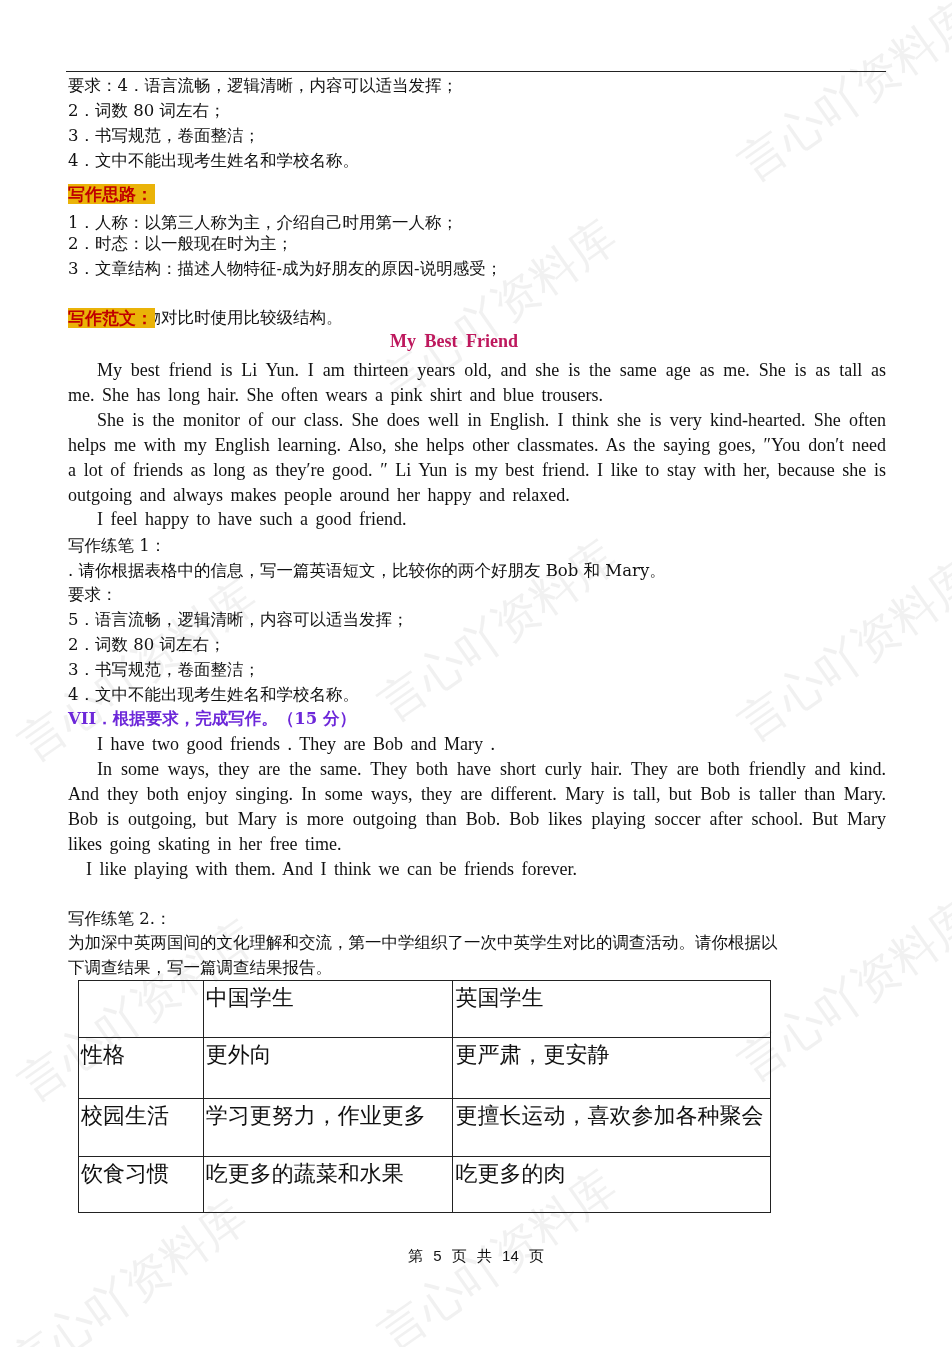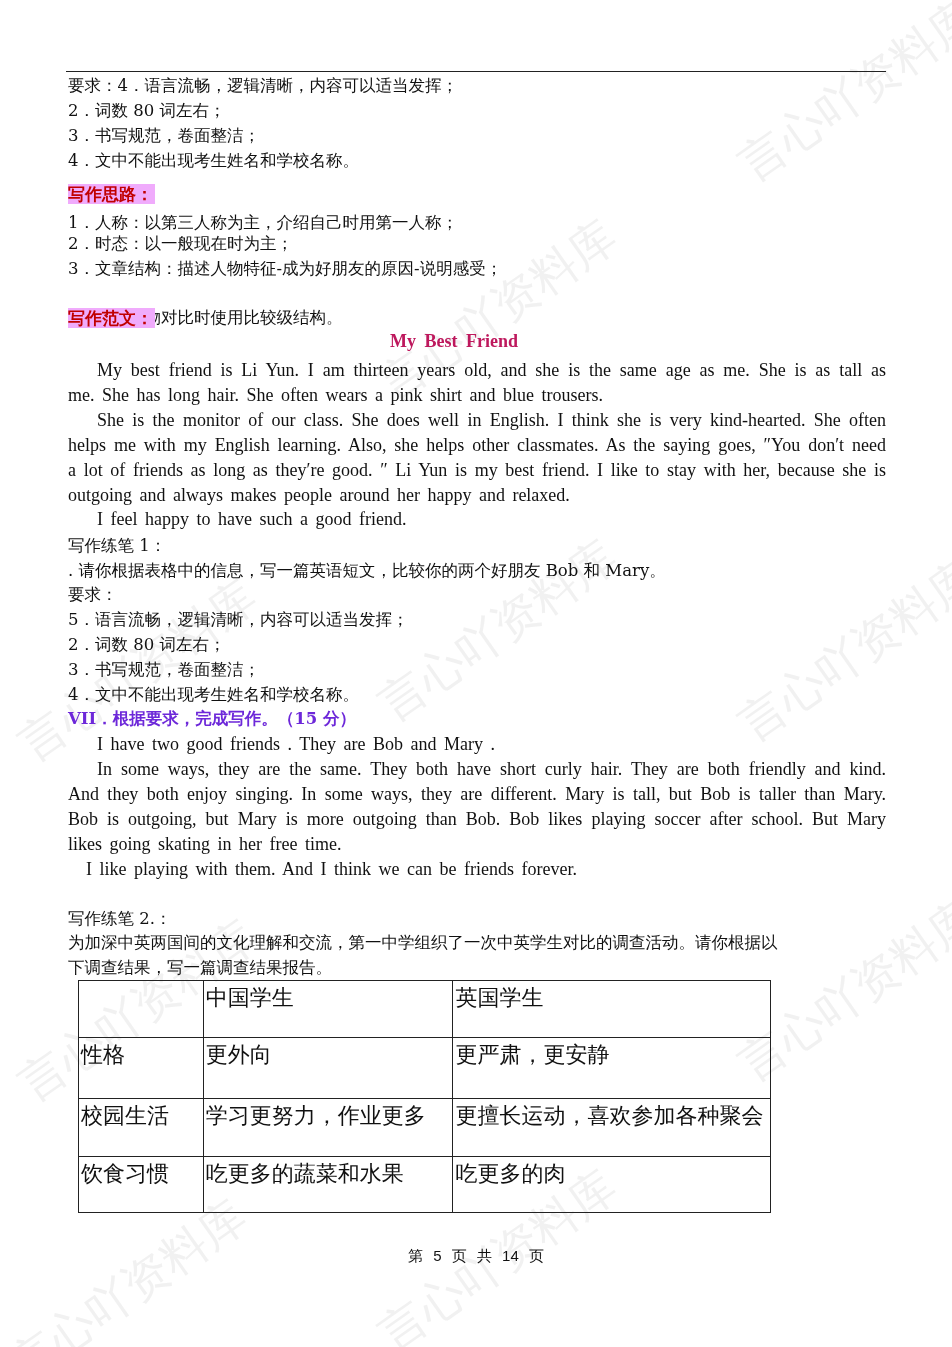--- a/index.html
+++ b/index.html
@@ -2,21 +2,21 @@
 <html><head>
 <meta charset="utf-8">
 <style>
   html, body { margin: 0; padding: 0; background: #ffffff; }
   body { width: 952px; height: 1347px; position: relative; overflow: hidden;
          font-family: "DejaVu Serif", "Liberation Serif", serif; color: #111; }
   .page { position: absolute; left: 0; top: 0; width: 952px; height: 1347px; }
   .rule { position: absolute; left: 66px; top: 71px; width: 820px; height: 0; border-top: 1.5px solid #222; }
   .line { position: absolute; left: 68px; font-size: 17px; line-height: 25px; white-space: nowrap; }
   .cn { font-family: "DejaVu Serif", serif; font-size: 16.5px; }
-  .hl { background: #f0abfc; color: #c00000; font-weight: bold; padding: 0 2px 0 0; font-size: 17px; }
+  .hl { background: #eab308; color: #c00000; font-weight: bold; padding: 0 2px 0 0; font-size: 17px; }
   .red-bold { color: #6d28d9; font-weight: bold; }
   .title { position: absolute; left: 0; width: 908px; text-align: center; top: 331px;
            font-family: "Liberation Serif", serif; font-weight: bold; color: #be185d; font-size: 18px; word-spacing: 4px; }
   .para { position: absolute; left: 68px; width: 818px; font-family: "Liberation Serif", serif; font-size: 18px;
           line-height: 24.9px; text-align: justify; word-spacing: 3px; }
   .para p { margin: 0; text-indent: 29px; }
   table.survey { position: absolute; left: 78px; top: 980px; border-collapse: collapse; width: 693px;
                  font-family: "DejaVu Serif", serif; font-size: 22px; }
   table.survey td { border: 1px solid #222; vertical-align: top; padding: 2px 2px; }
   .footer { position: absolute; top: 1247px; left: 0; width: 952px; text-align: center;

